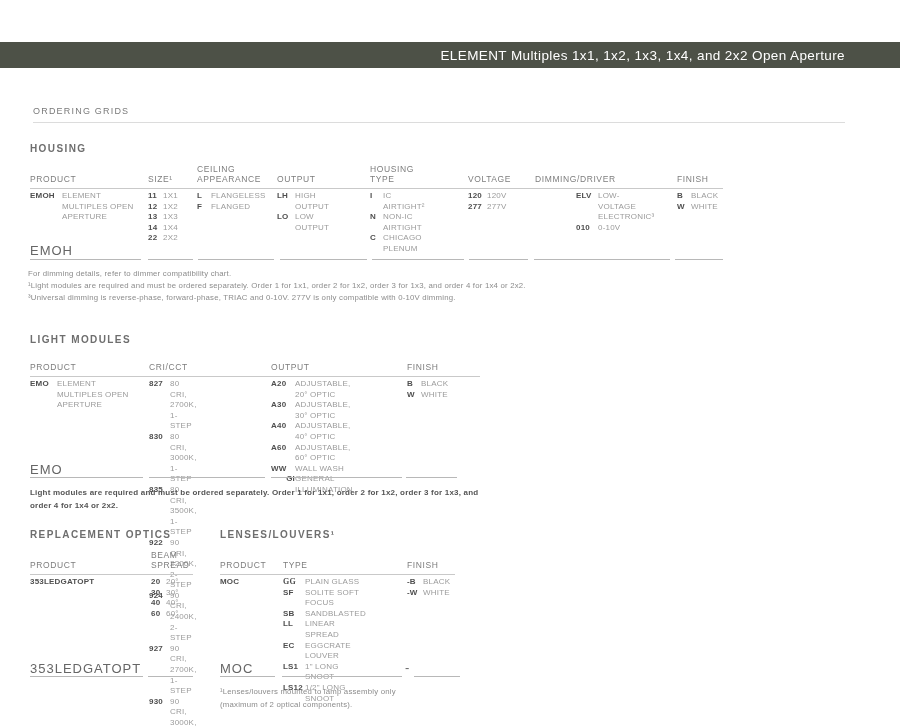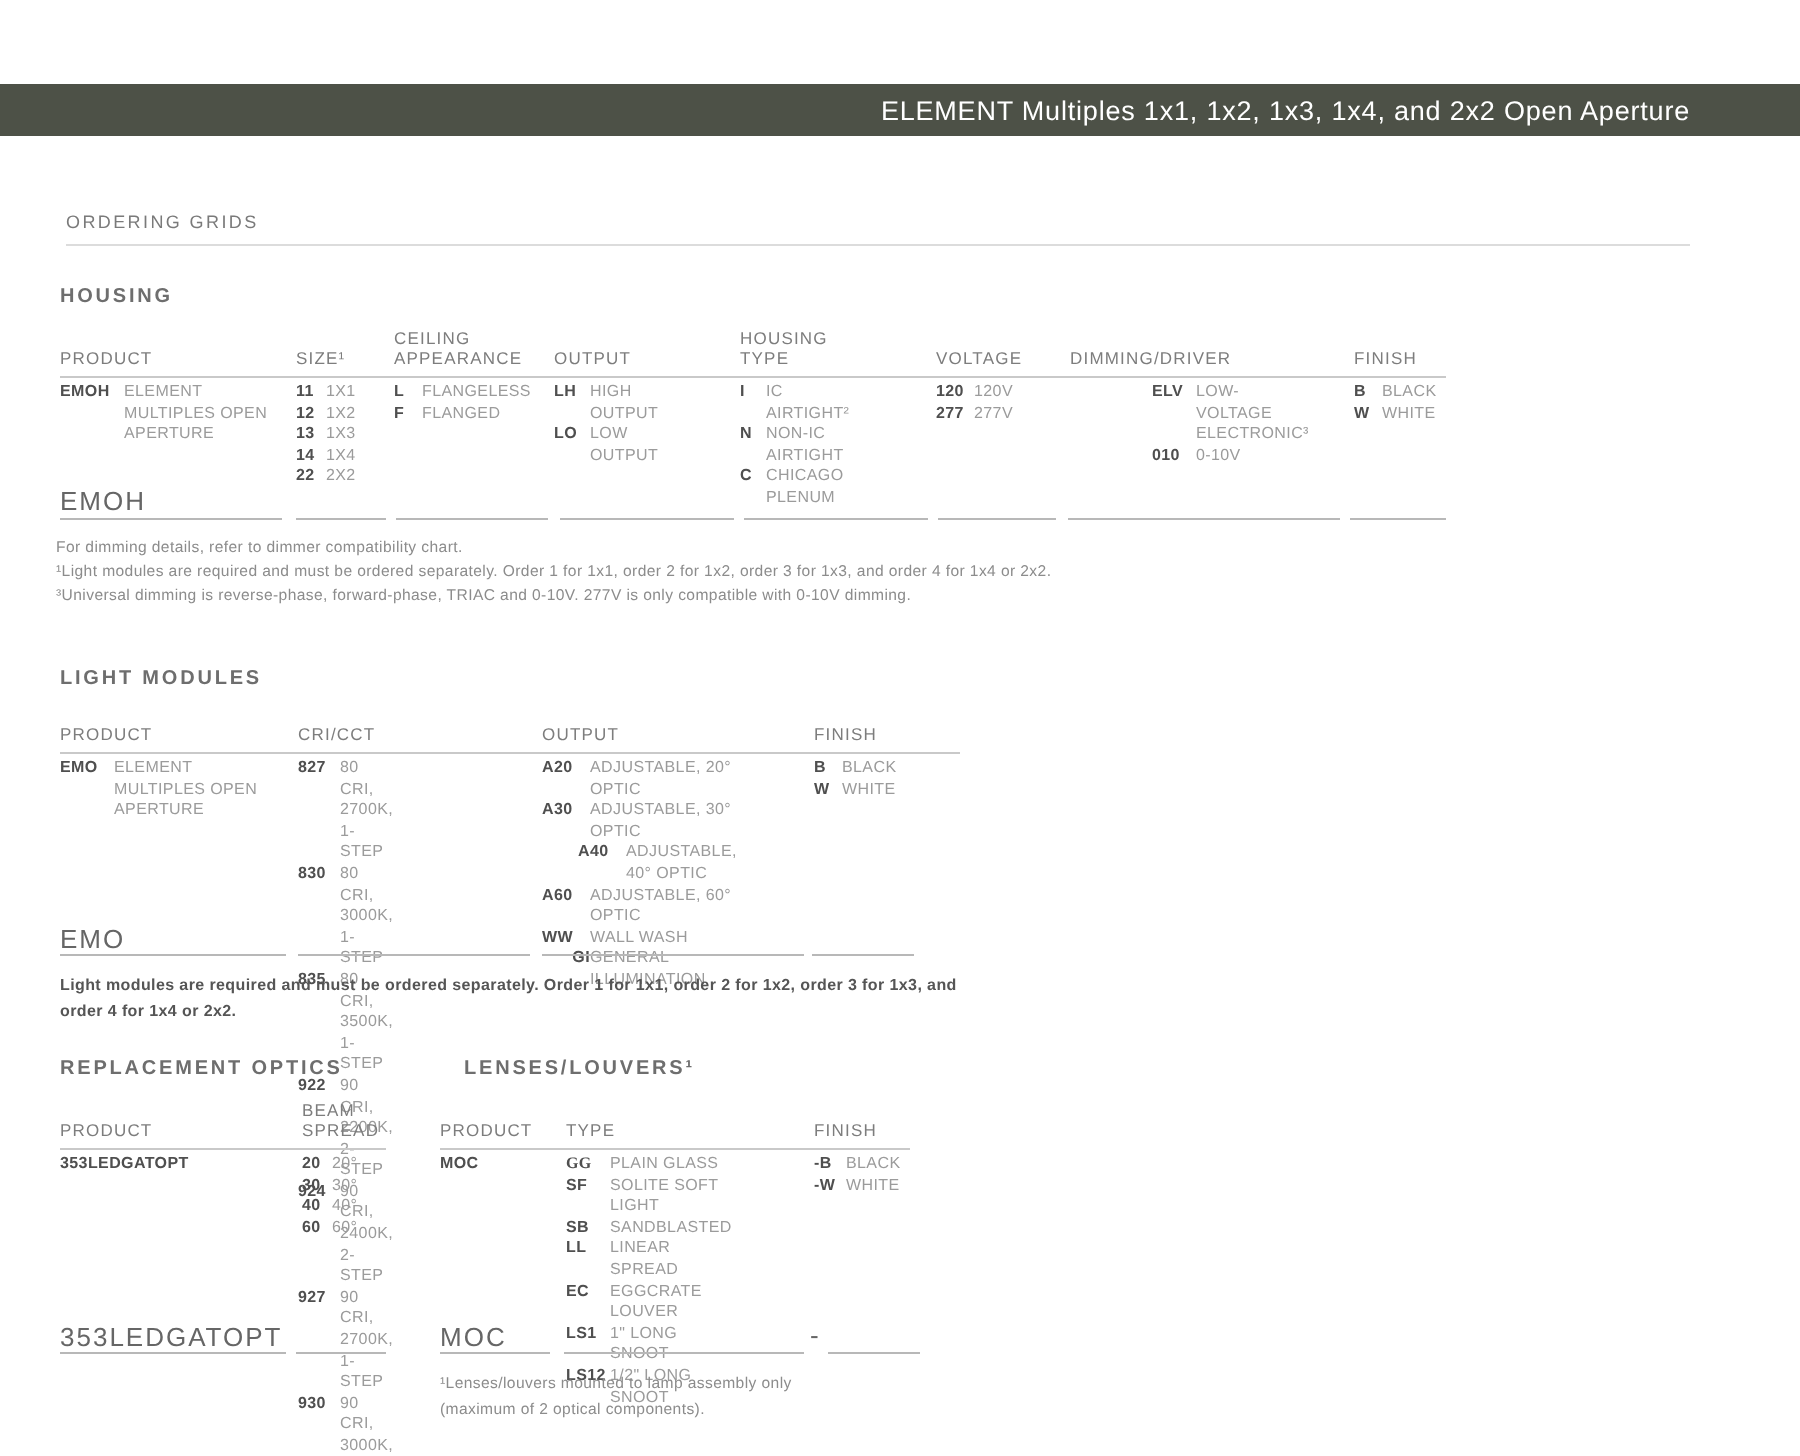--- a/index.html
+++ b/index.html
@@ -287,21 +287,21 @@
             <span class="code" style="min-width:24px;">A20</span>
             <span class="lbl">ADJUSTABLE, 20° OPTIC</span>
           </div>
 
           <div class="opt">
             <span class="code" style="min-width:24px;">A30</span>
             <span class="lbl">ADJUSTABLE, 30° OPTIC</span>
           </div>
 
           <div class="opt">
-            <span class="code" style="min-width:24px;margin-left:18px;">A40</span>
+            <span class="code" style="min-width:24px;">A40</span>
             <span class="lbl">ADJUSTABLE, 40° OPTIC</span>
           </div>
 
           <div class="opt">
             <span class="code" style="min-width:24px;">A60</span>
             <span class="lbl">ADJUSTABLE, 60° OPTIC</span>
           </div>
 
           <div class="opt">
             <span class="code" style="min-width:24px;">WW</span>
@@ -374,21 +374,21 @@
           </div>
 
           <div class="opt">
             <span class="code" style="min-width:15px;">60</span>
             <span class="lbl">60°</span>
           </div>
         </div>
     </div>
   </div>
 
-  <div class="section-title" style="left:232px; top:529px;">LENSES/LOUVERS¹</div>
+  <div class="section-title" style="left:220px; top:529px;">LENSES/LOUVERS¹</div>
 
   <div class="grid" style="left:220px; top:546px; width:235px; height:108px;">
     <div class="head-rule" style="left:0; top:28px; width:235px;"></div>
 
     <div class="col" style="left:0;">
       <div class="col-head" style="height:28px;">PRODUCT</div>
       <div class="opts" style="top:31px;">
         <div class="opt">
           <span class="code">MOC</span>
         </div>
@@ -399,21 +399,21 @@
       <div class="col-head" style="height:28px;">TYPE</div>
       <div class="opts" style="top:31px;">
 
           <div class="opt">
             <span class="code" style="min-width:22px;font-family:Liberation Serif, serif;">GG</span>
             <span class="lbl">PLAIN GLASS</span>
           </div>
 
           <div class="opt">
             <span class="code" style="min-width:22px;">SF</span>
-            <span class="lbl">SOLITE SOFT LIGHT</span>
+            <span class="lbl">SOLITE SOFT FOCUS</span>
           </div>
 
           <div class="opt">
             <span class="code" style="min-width:22px;">SB</span>
             <span class="lbl">SANDBLASTED</span>
           </div>
 
           <div class="opt">
             <span class="code" style="min-width:22px;">LL</span>
             <span class="lbl">LINEAR SPREAD</span>

